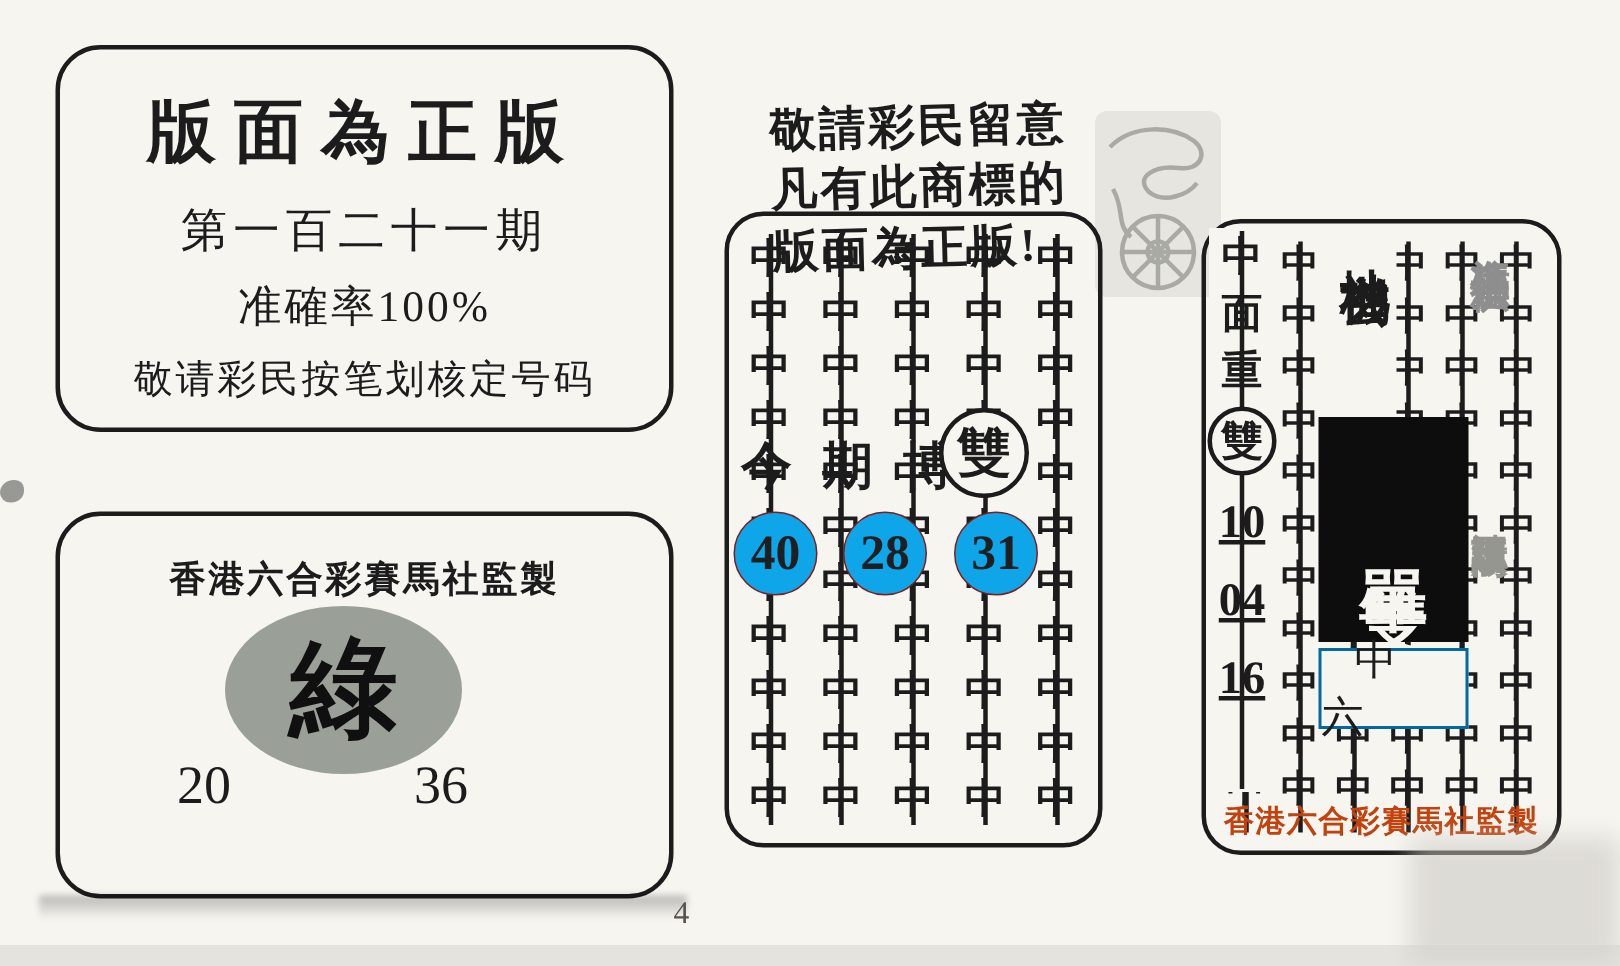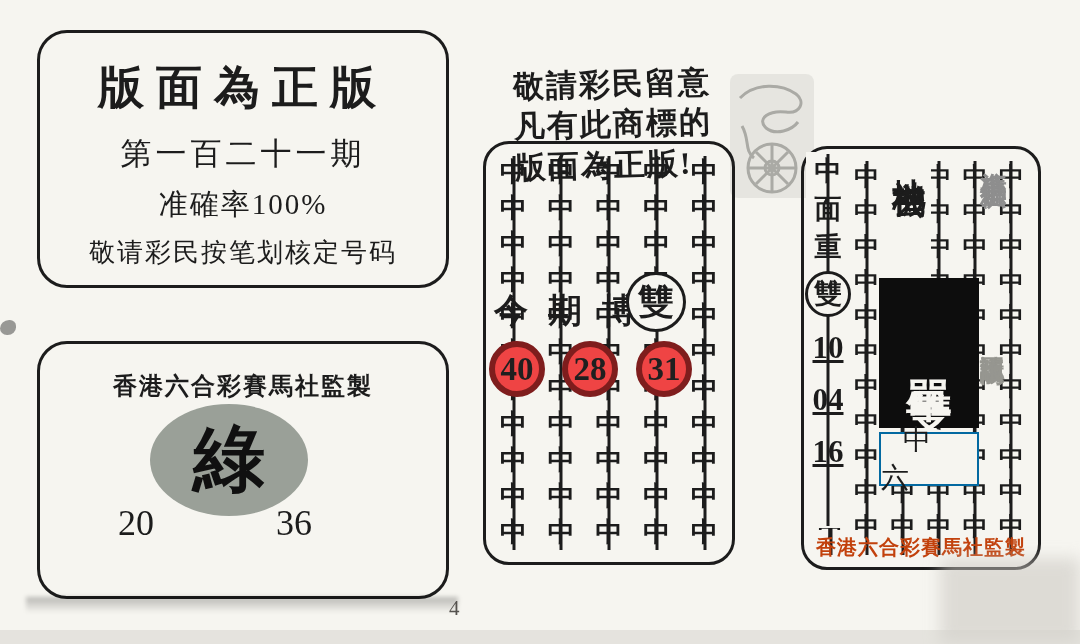--- a/index.html
+++ b/index.html
@@ -40,22 +40,22 @@
   .zhong-line{position:absolute;left:50%;transform:translateX(-50%);top:2px;bottom:2px;width:3px;background:#1c1c1c;}
   .zhong{position:relative;font-size:27px;line-height:36px;font-weight:600;color:#1c1c1c;}
   #panel-right .zhong{font-size:25px;line-height:35px;}
 
   
   #mid-label{position:absolute;left:494px;top:288px;font-size:34px;font-weight:bold;letter-spacing:20px;white-space:nowrap;}
   .parity-circle{position:absolute;width:60px;height:60px;border:3px solid #1c1c1c;border-radius:50%;
                  background:#f6f5f0;display:flex;align-items:center;justify-content:center;
                  font-size:36px;font-weight:bold;box-sizing:border-box;}
   #mid-parity{left:626px;top:272px;}
-  .num-circle{position:absolute;width:56px;height:56px;border:6px solid #7f1d1d;border-radius:50%;
-              background:#ef4444;display:flex;align-items:center;justify-content:center;
+  .num-circle{position:absolute;width:56px;height:56px;border:1px solid #7f1d1d;border-radius:50%;
+              background:#0ea5e9;display:flex;align-items:center;justify-content:center;
               font-size:33px;font-weight:600;color:#1f1f1f;box-sizing:border-box;}
   #mid-num-0{left:489px;top:341px;}
   #mid-num-1{left:562px;top:341px;}
   #mid-num-2{left:636px;top:341px;}
 
   
   #right-stack{position:absolute;left:806px;top:152px;width:44px;height:376px;background:#f6f5f0;
                display:flex;flex-direction:column;align-items:center;}
   #right-stack .stack-line{position:absolute;left:50%;transform:translateX(-50%);top:2px;bottom:2px;width:3px;background:#1c1c1c;}
   #right-stack .ch{position:relative;font-size:27px;line-height:38px;font-weight:700;}

